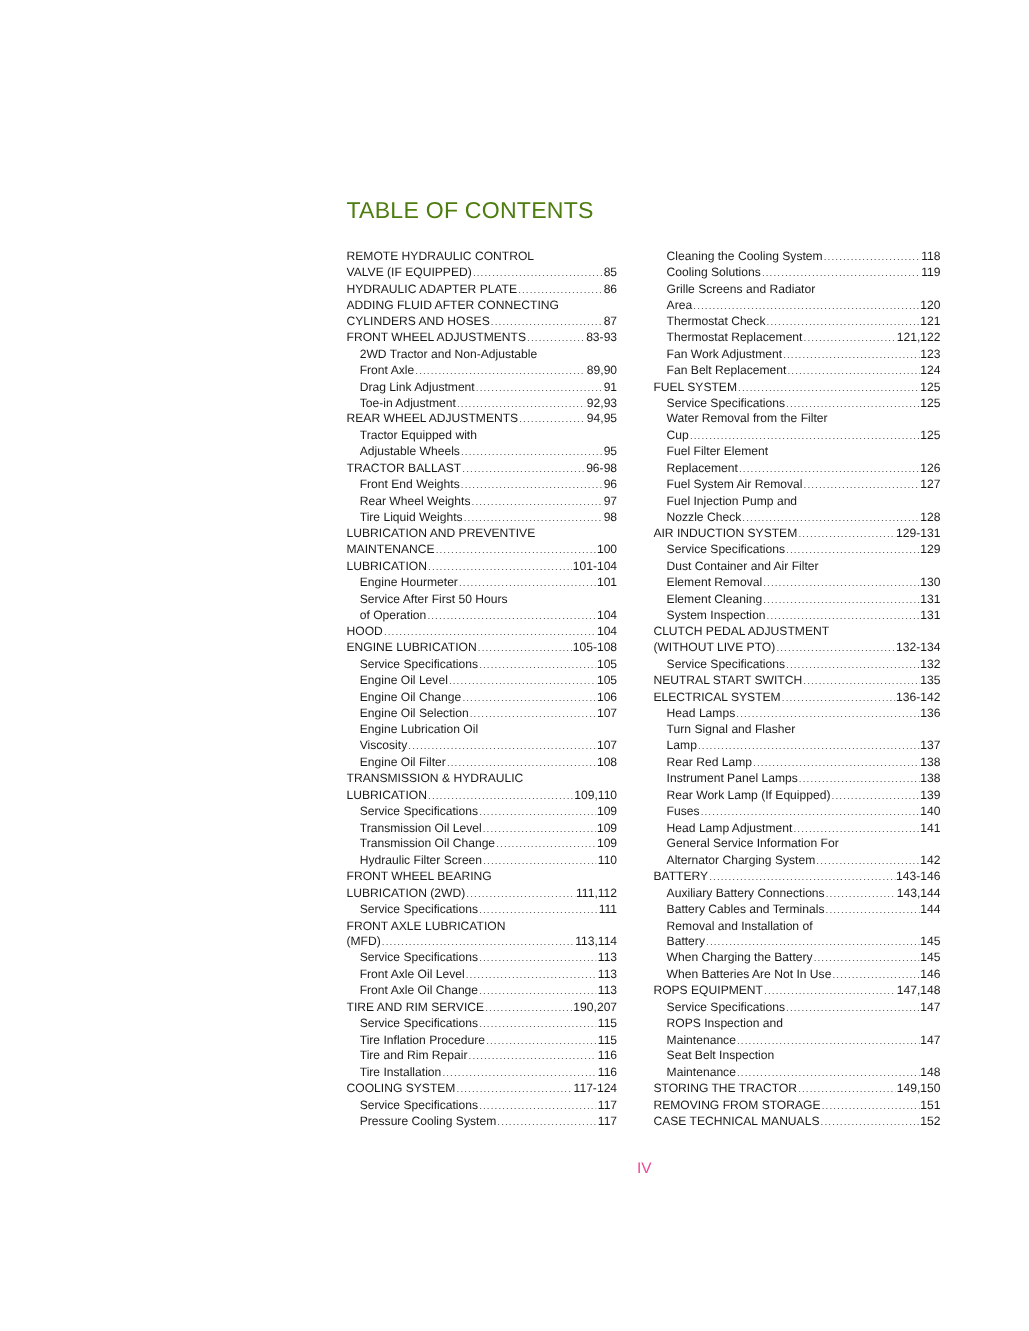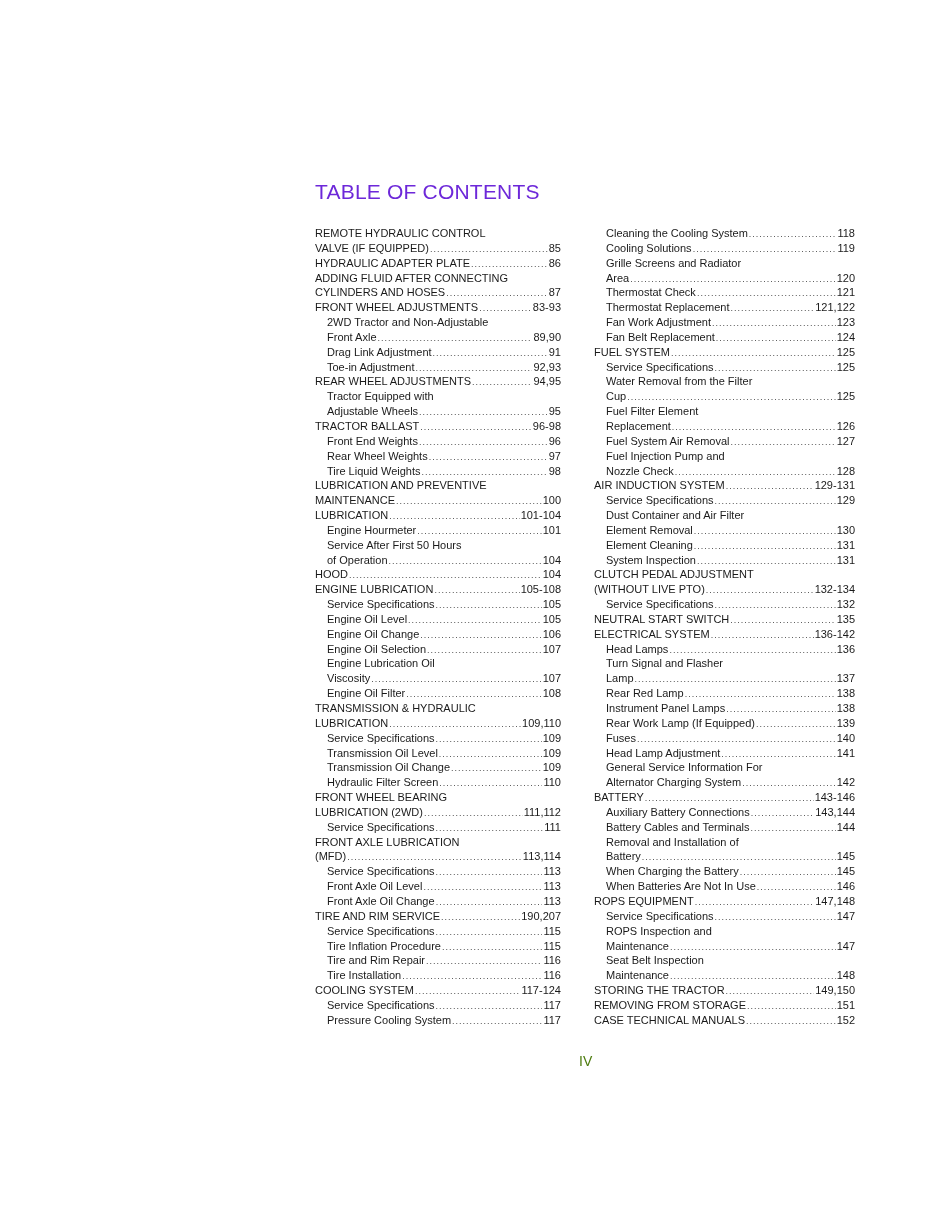--- a/index.html
+++ b/index.html
@@ -1,31 +1,31 @@
 <!DOCTYPE html>
 <html><head>
 <meta charset="utf-8">
 <style>
   html, body { margin: 0; padding: 0; background: #ffffff; }
   body { width: 935px; height: 1210px; position: relative; overflow: hidden;
          font-family: "Liberation Sans", sans-serif; color: #1a1a1a; }
   .title { position: absolute; left: 315px; top: 180px; font-size: 21px;
-           letter-spacing: 0.2px; color: #6d28d9; white-space: nowrap; }
+           letter-spacing: 0.2px; color: #4d7c0f; white-space: nowrap; }
   .col { position: absolute; top: 226px; text-align: right; }
   .col.left { left: 315px; width: 246px; }
   .col.right { left: 594px; width: 261px; }
   .line { display: flex; align-items: baseline; height: 14.85px; font-size: 11px;
           line-height: 14.85px; white-space: nowrap; overflow: hidden; }
   .line.sub { padding-left: 12px; }
   .line .txt { flex: 0 0 auto; }
   .line .dots { flex: 1 1 auto; overflow: hidden; color: #444; font-size: 9px;
                 letter-spacing: 1px; margin: 0 1px; }
   .line .dots::before { content: "................................................................................................................................"; }
   .line .pg { flex: 0 0 auto; }
-  .pagenum { position: absolute; left: 579px; top: 1053px; font-size: 14px; color: #4d7c0f; }
+  .pagenum { position: absolute; left: 579px; top: 1053px; font-size: 14px; color: #ec4899; }
 </style>
 </head>
 <body>
 
 <div>
   <div class="title">TABLE OF CONTENTS</div>
 
   <div class="col left">
       <div class="line nodots">
         <span class="txt">REMOTE HYDRAULIC CONTROL</span>

